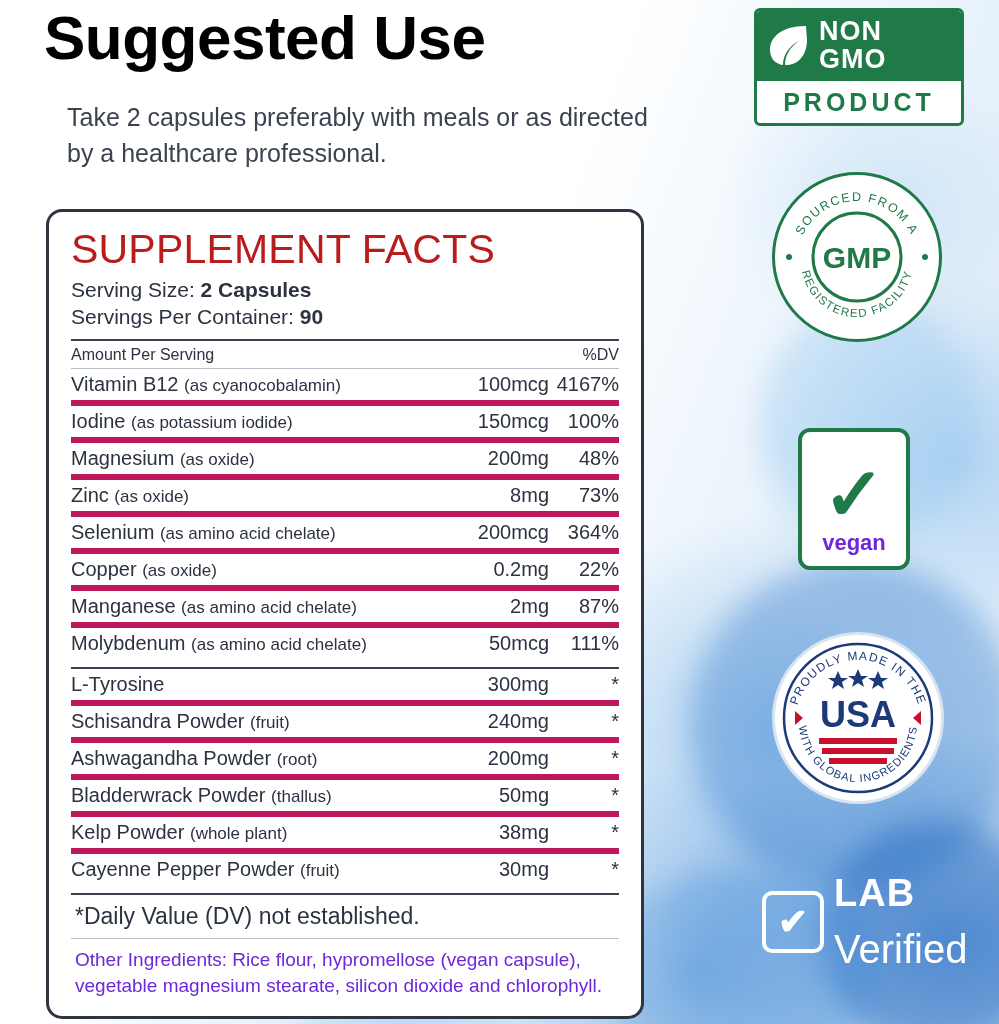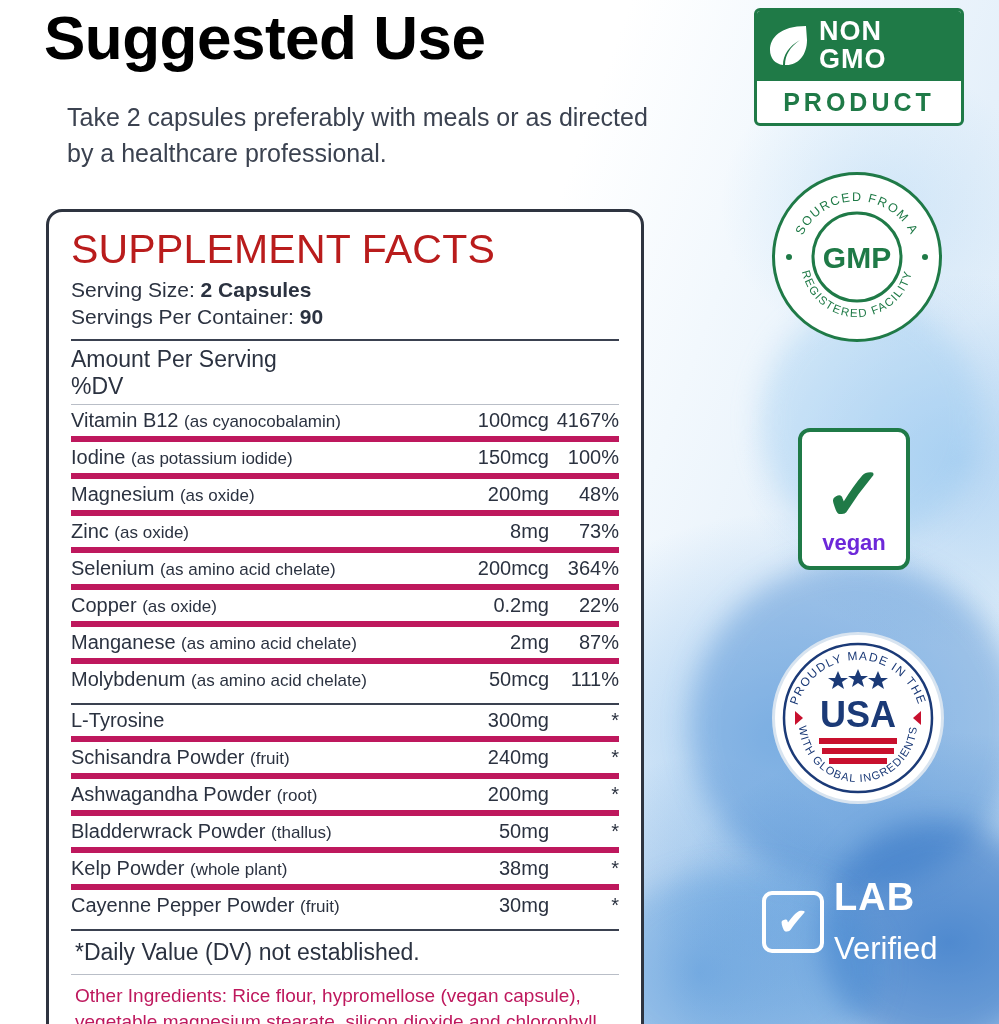--- a/index.html
+++ b/index.html
@@ -89,24 +89,23 @@
   }
   .serving-line b { font-weight: bold; }
 
   .rule-thick { border-top: 2.5px solid #3a4150; margin-top: 8px; }
   .rule-thin  { border-top: 1px solid #b9bec7; }
 
   .hdr-row {
     display: flex;
     justify-content: space-between;
     align-items: baseline;
-    font-size: 23px;
+    font-size: 16px;
     color: #2b3240;
     padding: 5px 0 4px 0;
-    flex-direction: column;
   }
 
   table.nutr {
     width: 100%;
     border-collapse: collapse;
     font-size: 20px;
     color: #2b3240;
   }
   table.nutr td {
     padding: 4px 0 4px 0;
@@ -121,21 +120,21 @@
 
   .star-cell { text-align: center; }
 
   .footnote {
     font-size: 23px;
     color: #2b3240;
     padding: 8px 0 8px 4px;
   }
   .other-ing {
     font-size: 19px;
-    color: #be185d;
+    color: #6d28d9;
     line-height: 1.35;
     padding: 8px 2px 0 4px;
   }
 
   
   .badge { position: absolute; }
 
   
   .nongmo {
     left: 754px; top: 8px; width: 210px; height: 118px;
@@ -219,21 +218,21 @@
   .lab .box {
     width: 54px; height: 54px;
     border: 4px solid #ffffff;
     border-radius: 10px;
     display: flex; align-items: center; justify-content: center;
     flex: none;
   }
   .lab .box .tick { color: #ffffff; font-size: 36px; font-weight: bold; line-height: 1; }
   .lab .words { color: #ffffff; }
   .lab .w1 { font-size: 38px; font-weight: bold; letter-spacing: 1px; line-height: 1.05; }
-  .lab .w2 { font-size: 31px; line-height: 1.05; margin-top: 15px; }
+  .lab .w2 { font-size: 40px; line-height: 1.05; margin-top: 15px; }
 </style>
 </head>
 <body>
 
 <div class="bg">
   <div class="bg-splash s1"></div>
   <div class="bg-splash s2"></div>
   <div class="bg-splash s3"></div>
   <div class="bg-splash s4"></div>
   <div class="bg-splash s5"></div>

